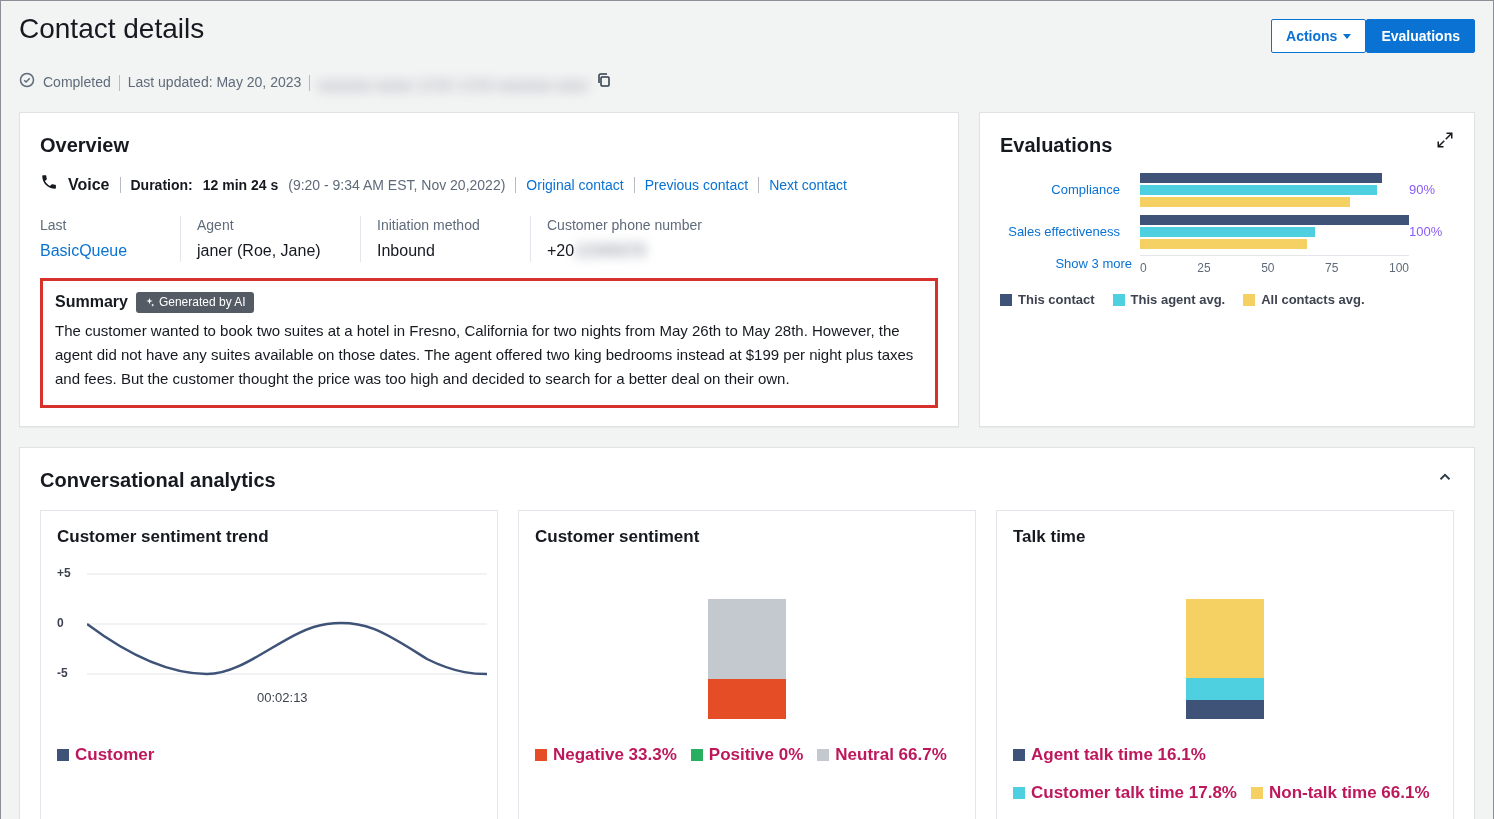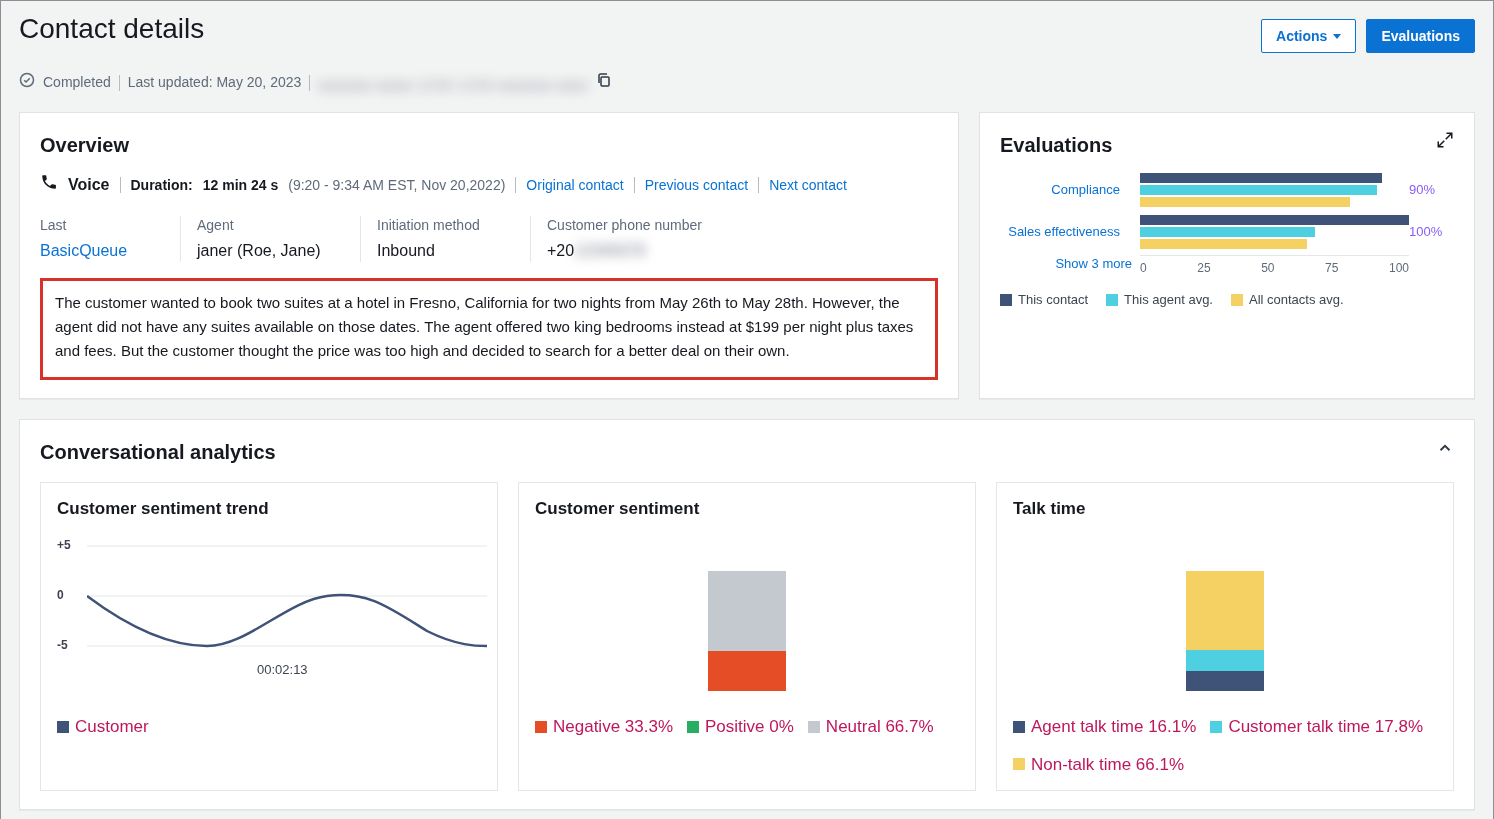--- a/index.html
+++ b/index.html
@@ -45,21 +45,21 @@
     height: 14px;
     border-radius: 3px;
     -webkit-filter: blur(4px);
     filter: blur(6px);
     color: #8d93a0;
     letter-spacing: 1px;
     white-space: nowrap;
     overflow: hidden;
   }
   .copy-icon { color: #2e3a48; cursor: pointer; }
-  .head-right { display: flex; gap: 10px; margin-top: 10px; margin-left: 36px; }
+  .head-right { display: flex; gap: 0; margin-top: 10px; margin-left: 36px; }
   .btn {
     border-radius: 2px;
     font-size: 14px;
     padding: 6px 14px;
     cursor: pointer;
     font-family: inherit;
     line-height: 20px;
     display: inline-flex;
     align-items: center;
     gap: 6px;
@@ -189,21 +189,21 @@
   .axis-nums {
     display:flex; justify-content: space-between; font-size:12px; color:#5f6b7a;
     border-top: 1px solid #e3e6ea;
     padding-top: 4px;
   }
   .show-more { color:#0972d3; cursor:pointer; text-align:right; padding-right:8px; font-size:13px;}
 
   .eval-legend {
     display:flex; gap: 18px; flex-wrap:wrap; margin-top: 14px; font-size: 13px; color:#3d4450;
   }
-  .leg-item { display:flex; align-items:center; gap:6px;}
+  .leg-item { display:flex; align-items:center; gap:6px;font-weight:bold;}
   .sw { width:12px; height:12px; display:inline-block; }
 
   
   .full-card {
     margin-top: 20px;
   }
   .ca-head { display:flex; justify-content:space-between; align-items:center; }
   .ca-head h2 { margin-bottom: 0;}
   .chevron-up { cursor:pointer; font-size: 18px; color:#2e3a48;}
   .charts-row {
@@ -334,20 +334,29 @@
         </div>
         <div class="meta-cell">
           <div class="meta-lab">Customer phone number</div>
           <div class="meta-val">
             <span>+20</span><span class="blur-val">12345678</span>
           </div>
         </div>
       </div>
 
       <div class="summary-box">
+        <div class="summary-head">
+          <h3>Summary</h3>
+          <span class="ai-badge">
+            <svg width="11" height="11" viewBox="0 0 24 24" fill="currentColor">
+                <path d="M12 2l1.8 5L19 8.8l-5.2 1.8L12 16l-1.8-5.4L5 8.8l5.2-1.8L12 2zM19 14l.9 2.5L22.5 17.5 20 18.4 19 21l-1-2.6-2.5-.9 2.5-1 1-2.5z"></path>
+              </svg>
+            <span>Generated by AI</span>
+          </span>
+        </div>
         <div class="summary-text">The customer wanted to book two suites at a hotel in Fresno, California for two nights from May 26th to May 28th. However, the agent did not have any suites available on those dates. The agent offered two king bedrooms instead at $199 per night plus taxes and fees. But the customer thought the price was too high and decided to search for a better deal on their own.</div>
       </div>
     </div>
 
     <div class="card">
       <div class="eval-head">
         <h2>Evaluations</h2>
         <span class="expand-icon">
           <svg width="18" height="18" viewBox="0 0 24 24" fill="none" stroke="currentColor" stroke-width="2">
               <path d="M14 3h7v7M10 21H3v-7M21 3l-8 8M3 21l8-8"></path>

